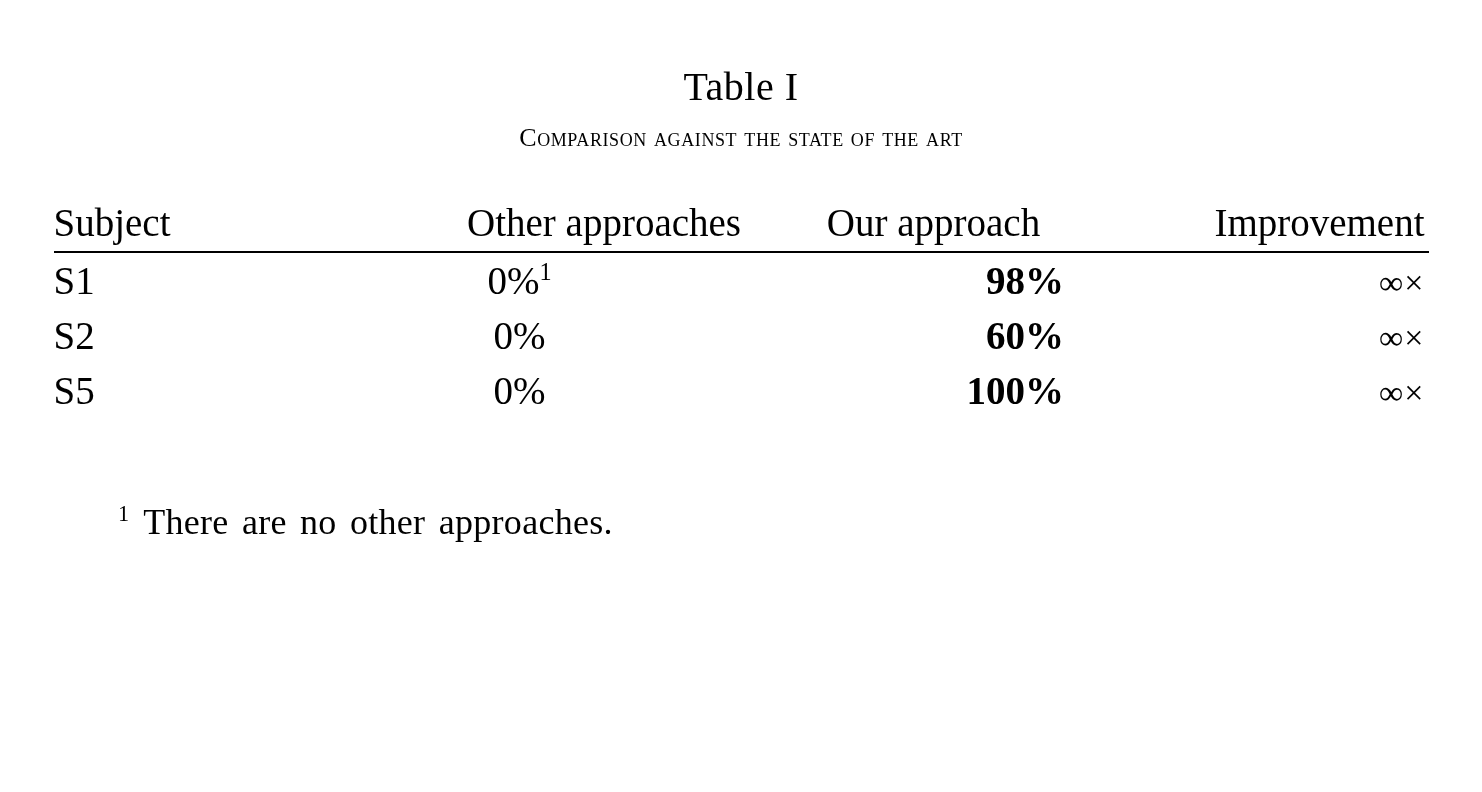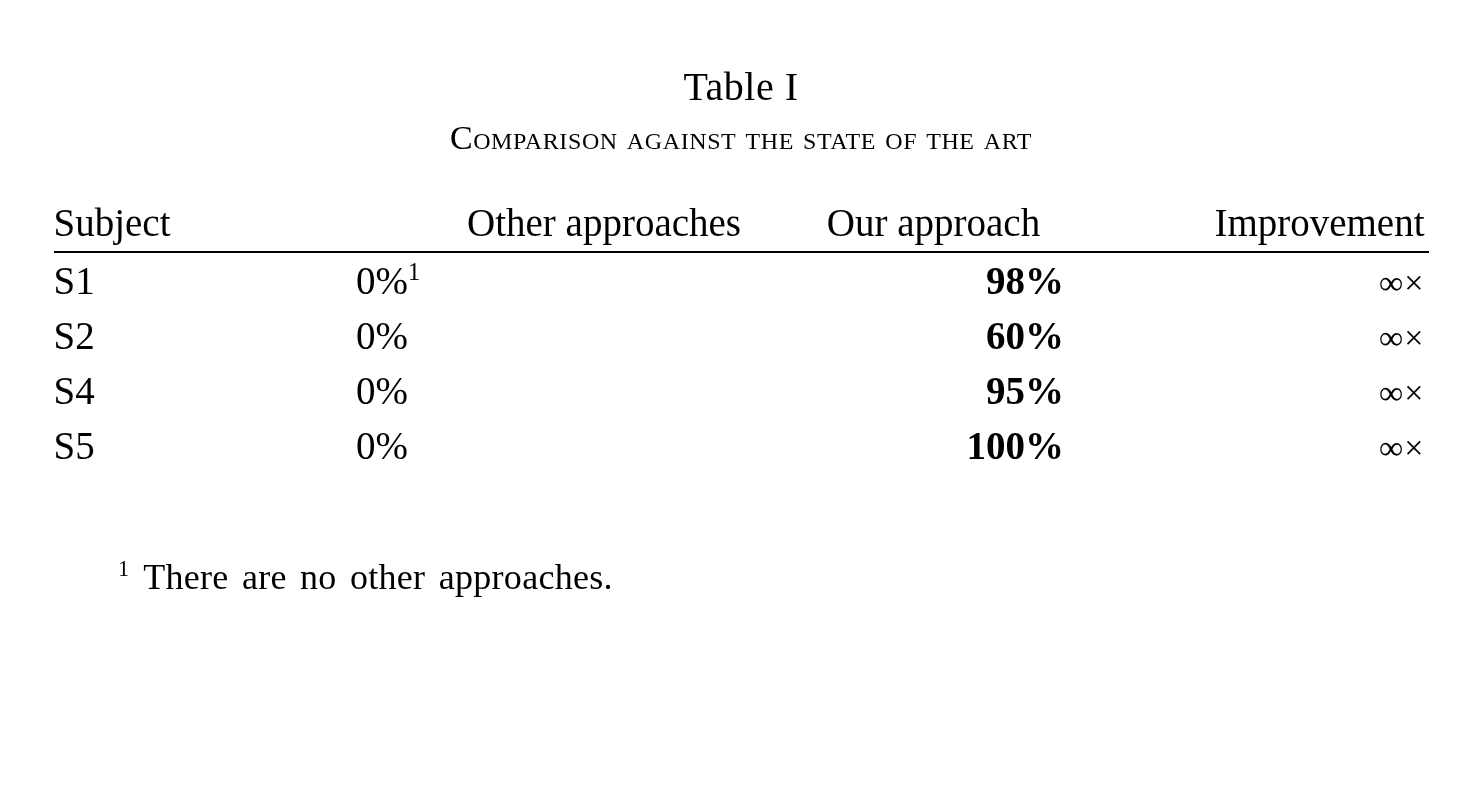--- a/index.html
+++ b/index.html
@@ -24,21 +24,21 @@
   .table-caption {
     text-align: center;
     margin-top: 62px;
   }
   .caption-number {
     font-size: 40px;
     line-height: 50px;
     letter-spacing: 0.5px;
   }
   .caption-title {
-    font-size: 34px;
+    font-size: 26px;
     line-height: 52px;
     letter-spacing: 0.6px;
     
     font-variant: small-caps;
   }
   .table-wrap {
     margin: 36px auto 0 auto;
     width: 1375px;
   }
   table.main-table {
@@ -55,21 +55,21 @@
   table.main-table thead tr {
     border-bottom: 2px solid #000;
   }
   table.main-table td {
     padding: 5px 0 5px 0;
     vertical-align: baseline;
     white-space: nowrap;
   }
   
   .col-subject { text-align: left;  width: 22%; margin-left: 28px; }
-  .col-other   { text-align: left; width: 28%; padding-right: 58px !important; }
+  .col-other   { text-align: center; width: 28%; padding-right: 58px !important; }
   .col-ours    { text-align: right; width: 28%; padding-right: 62px !important; }
   .col-impr    { text-align: right; width: 22%; padding-right: 4px !important; }
 
   thead .col-other  { text-align: right; padding-right: 0 !important; }
   thead .col-ours   { text-align: center; padding-right: 0 !important; }
   thead .col-impr   { text-align: right;  padding-right: 4px !important; }
   thead .col-subject{ text-align: left; }
 
   .bold-val {
     font-weight: bold;
@@ -127,26 +127,20 @@
           <td class="col-ours bold-val">98%</td>
           <td class="col-impr improve-val">∞×</td>
         </tr>
         <tr>
           <td class="col-subject">S2</td>
           <td class="col-other">0%</td>
           <td class="col-ours bold-val">60%</td>
           <td class="col-impr improve-val">∞×</td>
         </tr>
         <tr>
-          <td class="col-subject">S4</td>
-          <td class="col-other">0%</td>
-          <td class="col-ours bold-val">95%</td>
-          <td class="col-impr improve-val">∞×</td>
-        </tr>
-        <tr>
           <td class="col-subject">S5</td>
           <td class="col-other">0%</td>
           <td class="col-ours bold-val">100%</td>
           <td class="col-impr improve-val">∞×</td>
         </tr>
       </tbody>
     </table>
   </div>
 
   <div class="footnote">

